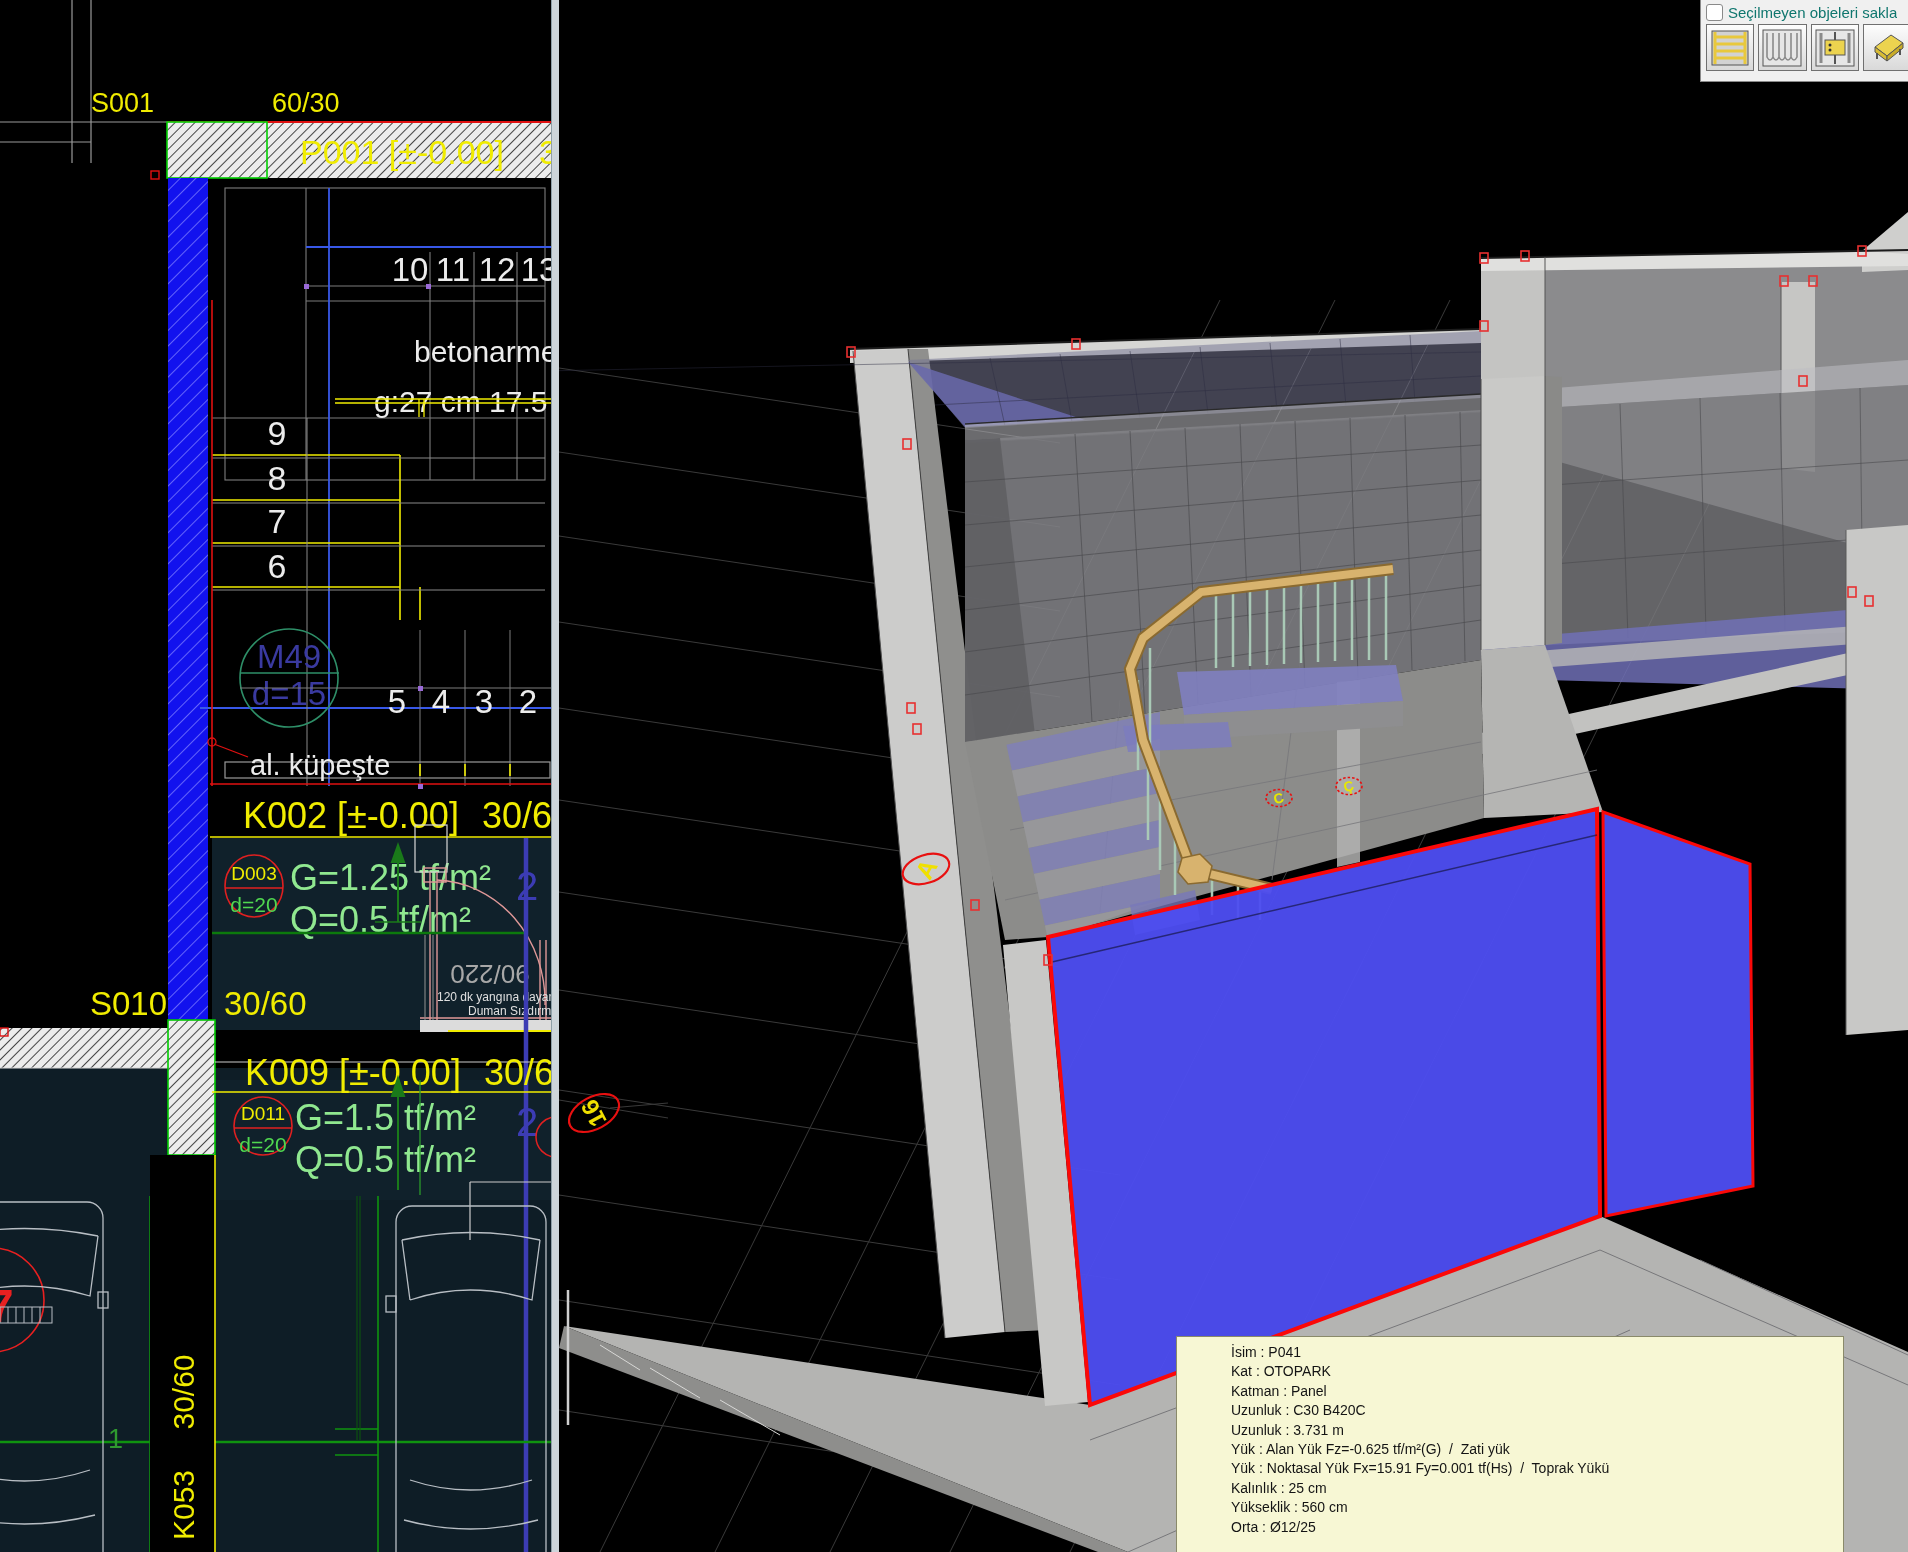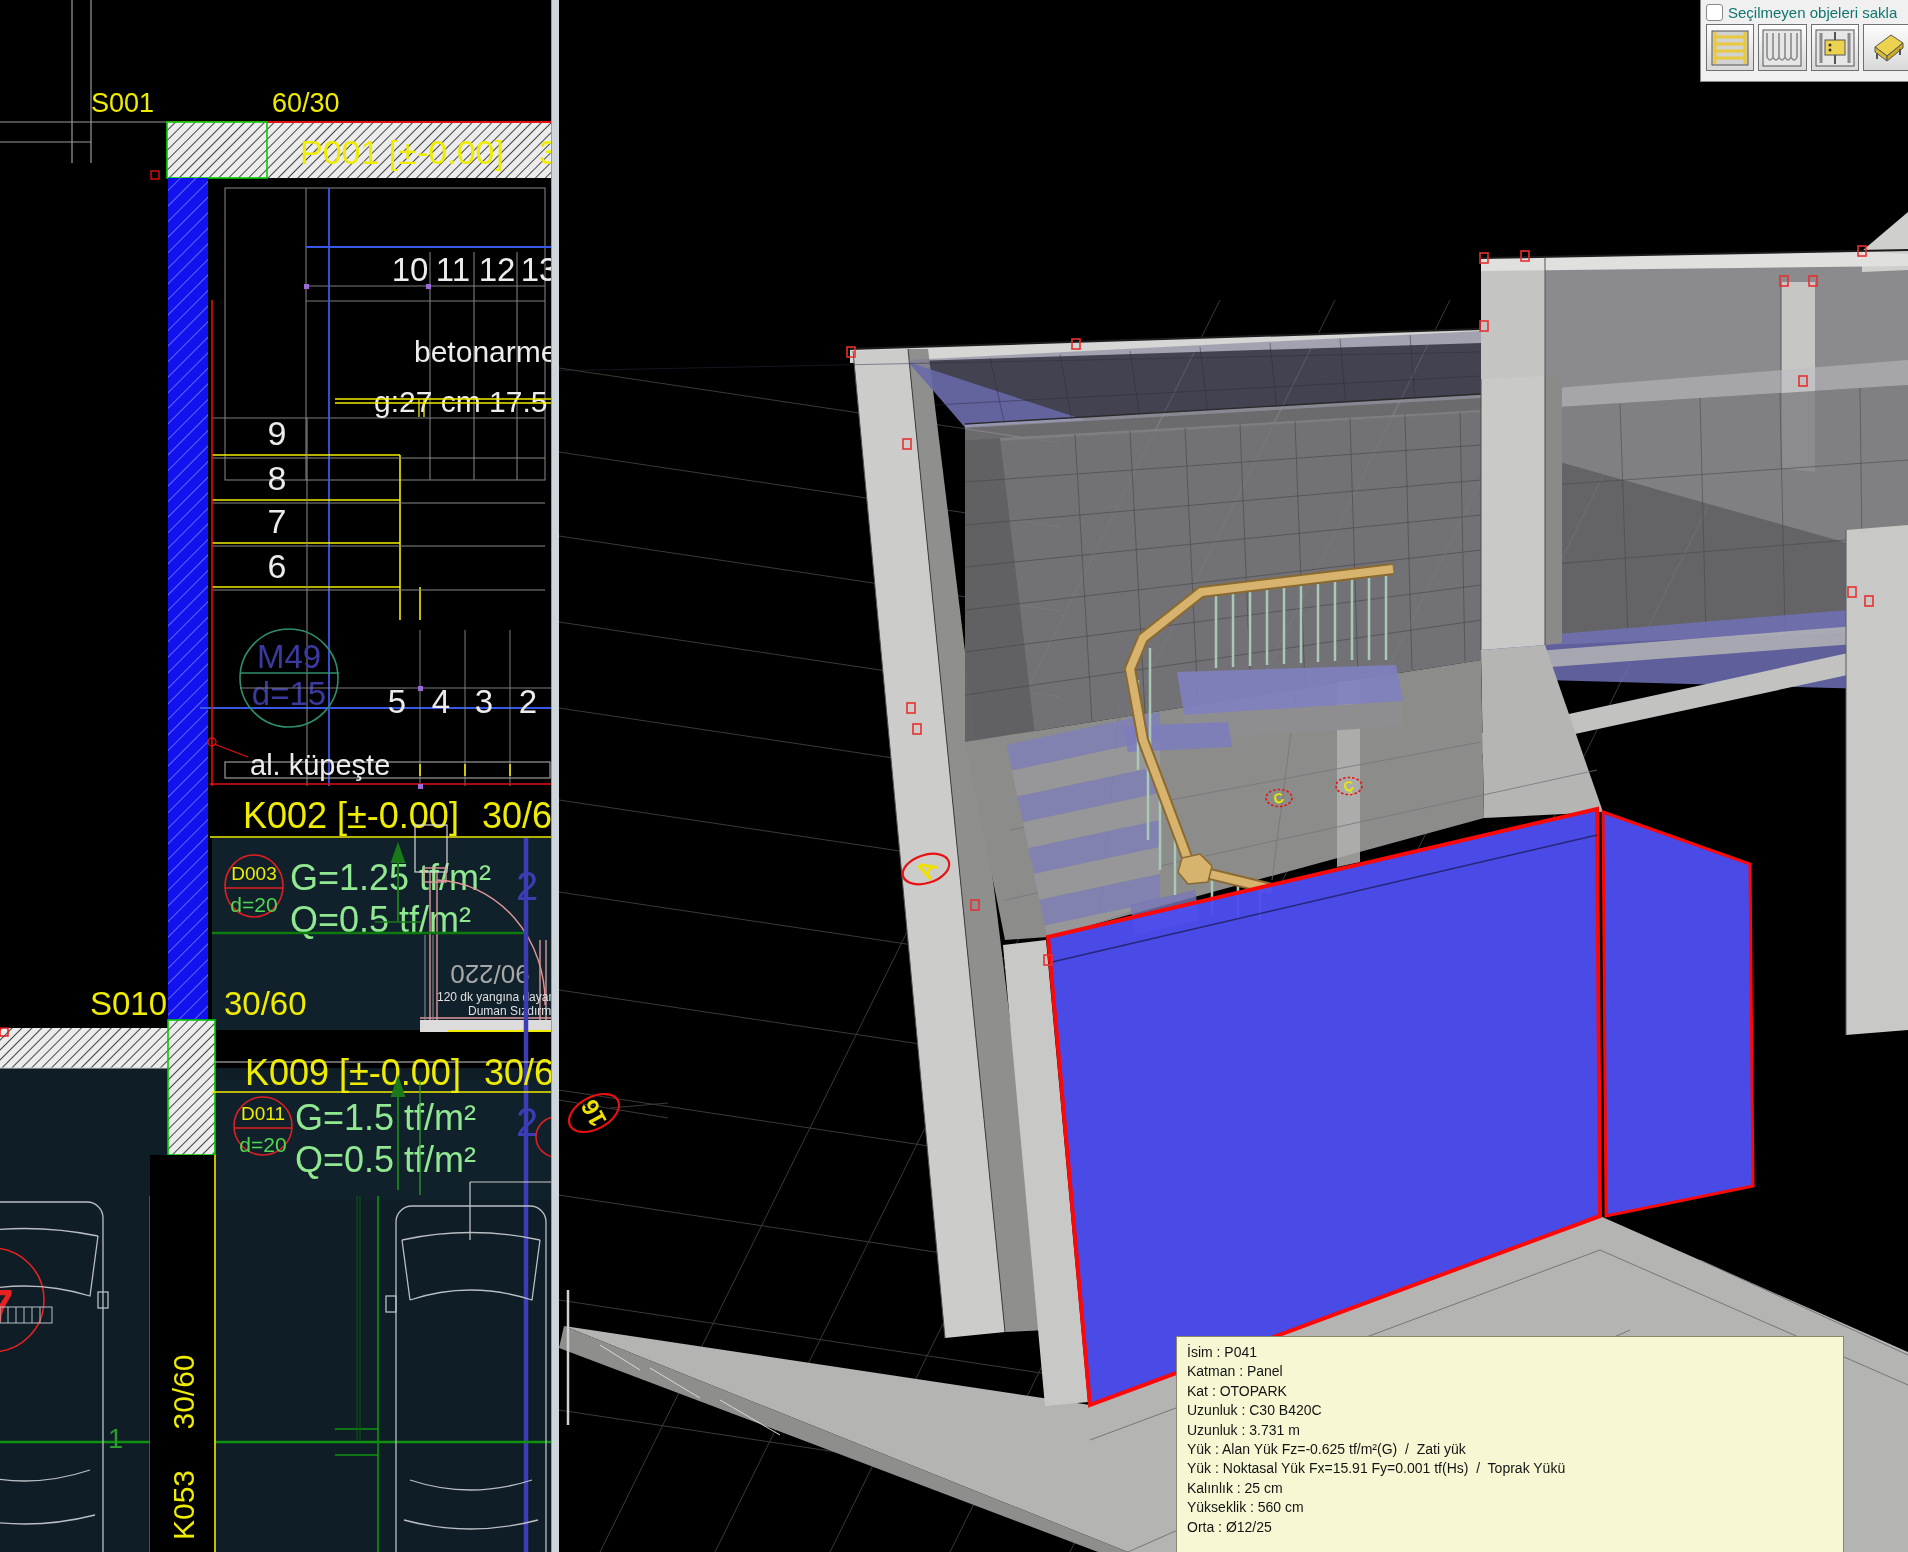--- a/index.html
+++ b/index.html
@@ -13,21 +13,21 @@
   .tb-row{display:flex;align-items:center;height:24px;padding-left:5px;}
   .cb{width:15px;height:15px;background:#fff;border:1px solid #8a8a8a;border-radius:3px;
       display:inline-block;margin-right:5px;flex:none;}
   .cb-label{font-size:15px;color:#0f766e;white-space:nowrap;overflow:hidden;}
   .tb-btns{display:flex;gap:4px;padding-left:5px;}
   .tb-btn{width:50px;height:47px;background:linear-gradient(#fdfdfd,#d9d9d9);
           border:1px solid #707070;box-sizing:border-box;display:flex;align-items:center;justify-content:center;}
   .tooltip{position:absolute;left:1176px;top:1336px;width:668px;height:230px;
            background:#f7f7d4;border:1px solid #8a8a6a;box-sizing:border-box;
            padding:6px 10px;color:#141414;font-size:14px;line-height:19.4px;}
-  .tt-line{white-space:pre;}
+  .tt-line{white-space:pre;margin-left:44px;}
   svg text{font-family:"Liberation Sans","DejaVu Sans",sans-serif;}
 </style>
 </head>
 <body>
 
 <div class="app">
 
 <svg class="pane" style="left:0" width="551" height="1552" viewBox="0 0 551 1552">
   <defs>
     <pattern id="hw" width="7" height="7" patternUnits="userSpaceOnUse" patternTransform="rotate(45)">
@@ -552,22 +552,22 @@
         <polygon points="20,27 36,14 36,19 20,32" fill="#c8ab28" stroke="#555"></polygon>
         <line x1="10" y1="24" x2="10" y2="30" stroke="#555" stroke-width="2"></line>
         <line x1="33" y1="20" x2="33" y2="26" stroke="#555" stroke-width="2"></line>
       </svg>
     </div>
   </div>
 </div>
 
 <div class="tooltip">
   <div class="tt-line">İsim : P041</div>
+  <div class="tt-line">Kat : OTOPARK</div>
   <div class="tt-line">Katman : Panel</div>
-  <div class="tt-line">Kat : OTOPARK</div>
   <div class="tt-line">Uzunluk : C30 B420C</div>
   <div class="tt-line">Uzunluk : 3.731 m</div>
   <div class="tt-line">Yük : Alan Yük Fz=-0.625 tf/m²(G)  /  Zati yük</div>
   <div class="tt-line">Yük : Noktasal Yük Fx=15.91 Fy=0.001 tf(Hs)  /  Toprak Yükü</div>
   <div class="tt-line">Kalınlık : 25 cm</div>
   <div class="tt-line">Yükseklik : 560 cm</div>
   <div class="tt-line">Orta : Ø12/25</div>
 </div>
 
 </div>

